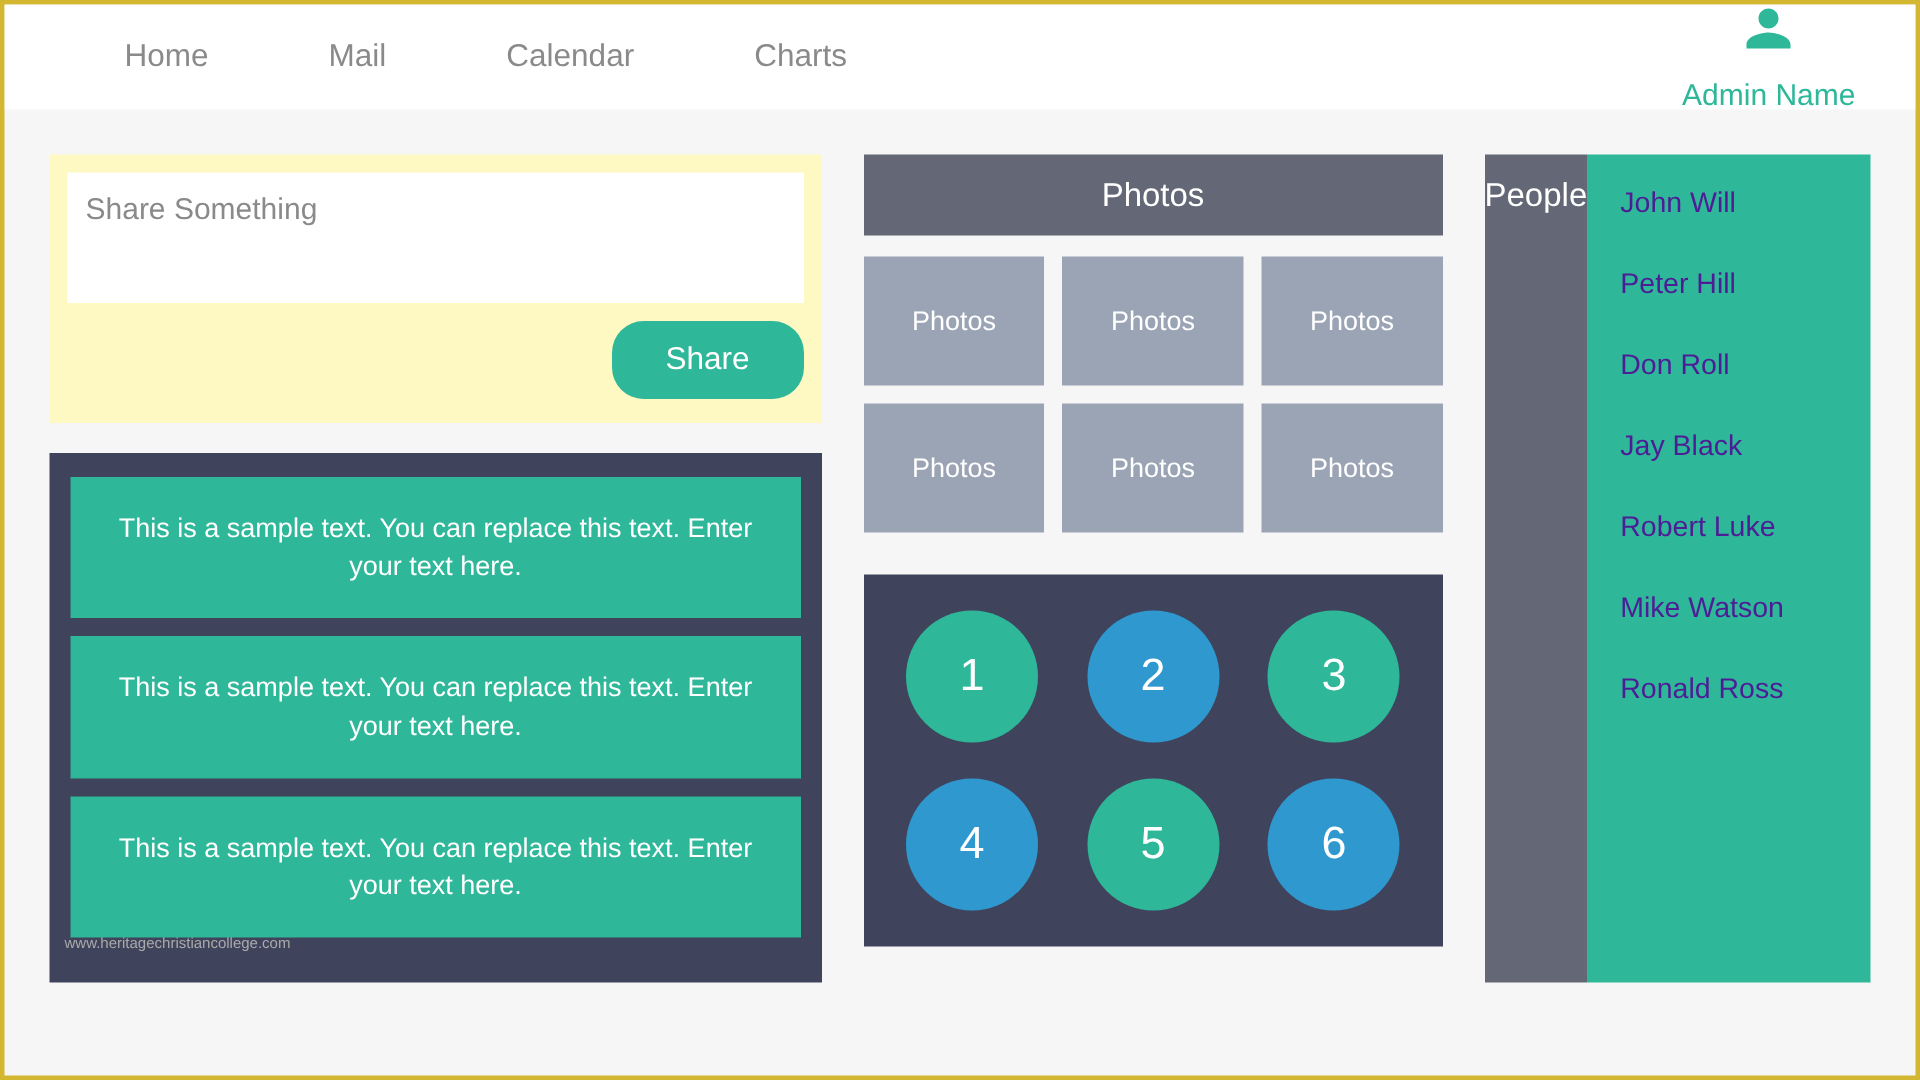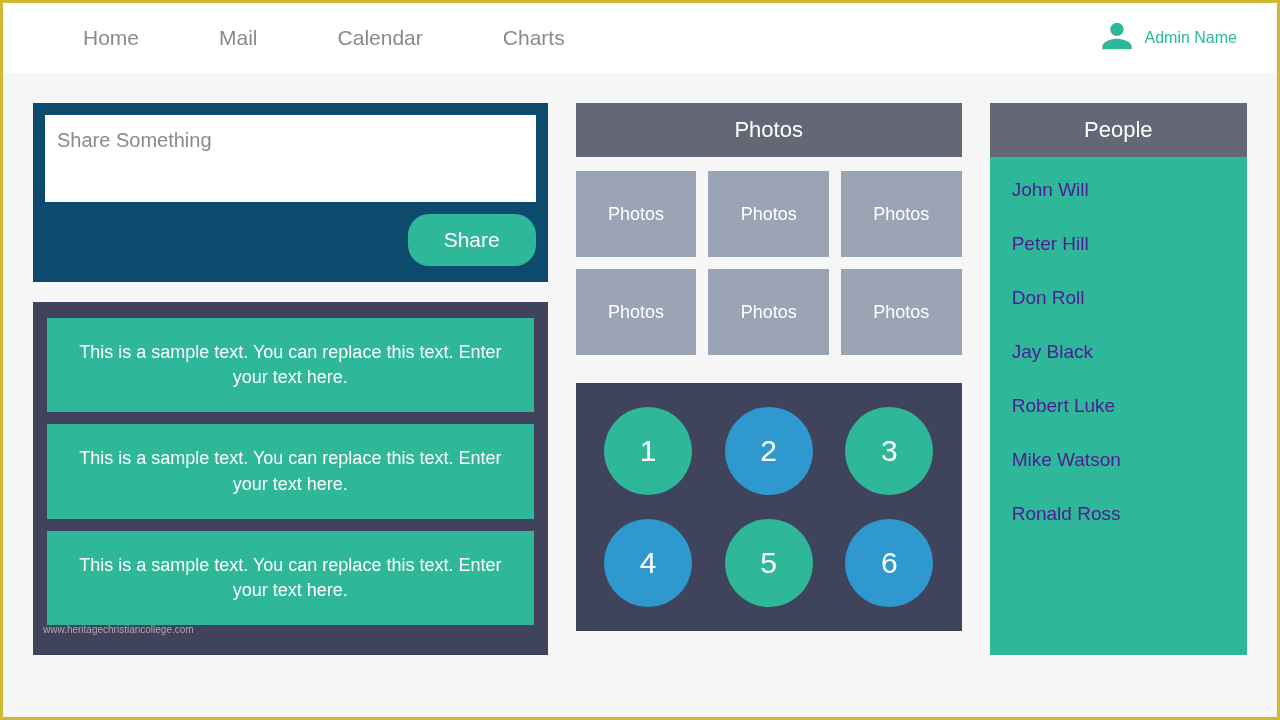--- a/index.html
+++ b/index.html
@@ -14,28 +14,28 @@
       color: #8a8a8a; font-size: 21px; cursor: pointer; position: relative;
     }
     .nav-item.active {
       background: #2fb79a; color: #fff;
     }
     .nav-item.active::after {
       content: ""; position: absolute; bottom: -12px; left: 50%; transform: translateX(-50%);
       border-left: 12px solid transparent; border-right: 12px solid transparent;
       border-top: 12px solid #2fb79a;
     }
-    .user-area { margin-left: auto; display: flex; align-items: center; gap: 12px; color: #2fb79a; font-size: 16px; }
+    .user-area { margin-left: auto; display: flex; align-items: center; gap: 12px; color: #2fb79a; font-size: 20px; flex-direction: column; }
     .user-icon svg { width: 32px; height: 32px; fill: #2fb79a; }
 
     .content { display: flex; gap: 28px; padding: 30px 30px 20px 30px; }
 
     
     .left-col { width: 520px; display: flex; flex-direction: column; gap: 20px; }
-    .share-box { background: #0c4a6e; padding: 12px 12px 16px 12px; }
+    .share-box { background: #fef9c3; padding: 12px 12px 16px 12px; }
     .share-input { background: #fff; color: #8a8a8a; font-size: 20px; padding: 14px 12px 50px 12px; }
     .share-btn {
       background: #2fb79a; color: #fff; font-size: 21px;
       padding: 14px 36px; margin-top: 12px; margin-left: auto; width: fit-content;
       cursor: pointer;
       border-radius: 21px;
     }
     .posts { background: #3f435b; padding: 16px 14px 30px 14px; display: flex; flex-direction: column; gap: 12px; position: relative; }
     .post-item { background: #2fb79a; color: #fff; text-align: center; padding: 22px 20px; font-size: 18px; line-height: 1.4; }
     .footer-watermark { position: absolute; bottom: 20px; left: 10px; font-size: 10px; color: #aaa; text-align: right; }
@@ -54,21 +54,21 @@
     }
     .num-circle {
       width: 88px; height: 88px; border-radius: 50%;
       display: flex; align-items: center; justify-content: center;
       color: #fff; font-size: 30px; cursor: pointer;
     }
     .c-green { background: #2fb79a; }
     .c-blue  { background: #2f98cf; }
 
     
-    .right-col { width: 260px; display: flex; flex-direction: column; }
+    .right-col { width: 260px; display: flex; flex-direction: row; }
     .people-list { background: #2fb79a; color: #4c1d95; padding: 22px 22px; display: flex; flex-direction: column; gap: 32px; flex: 1; }
     .people-item { font-size: 19px; cursor: pointer; }
   </style>
 </head>
 <body>
 
 <div class="topbar">
   <div class="nav">
     <div class="nav-item">Home</div>
     <div class="nav-item">Mail</div>

